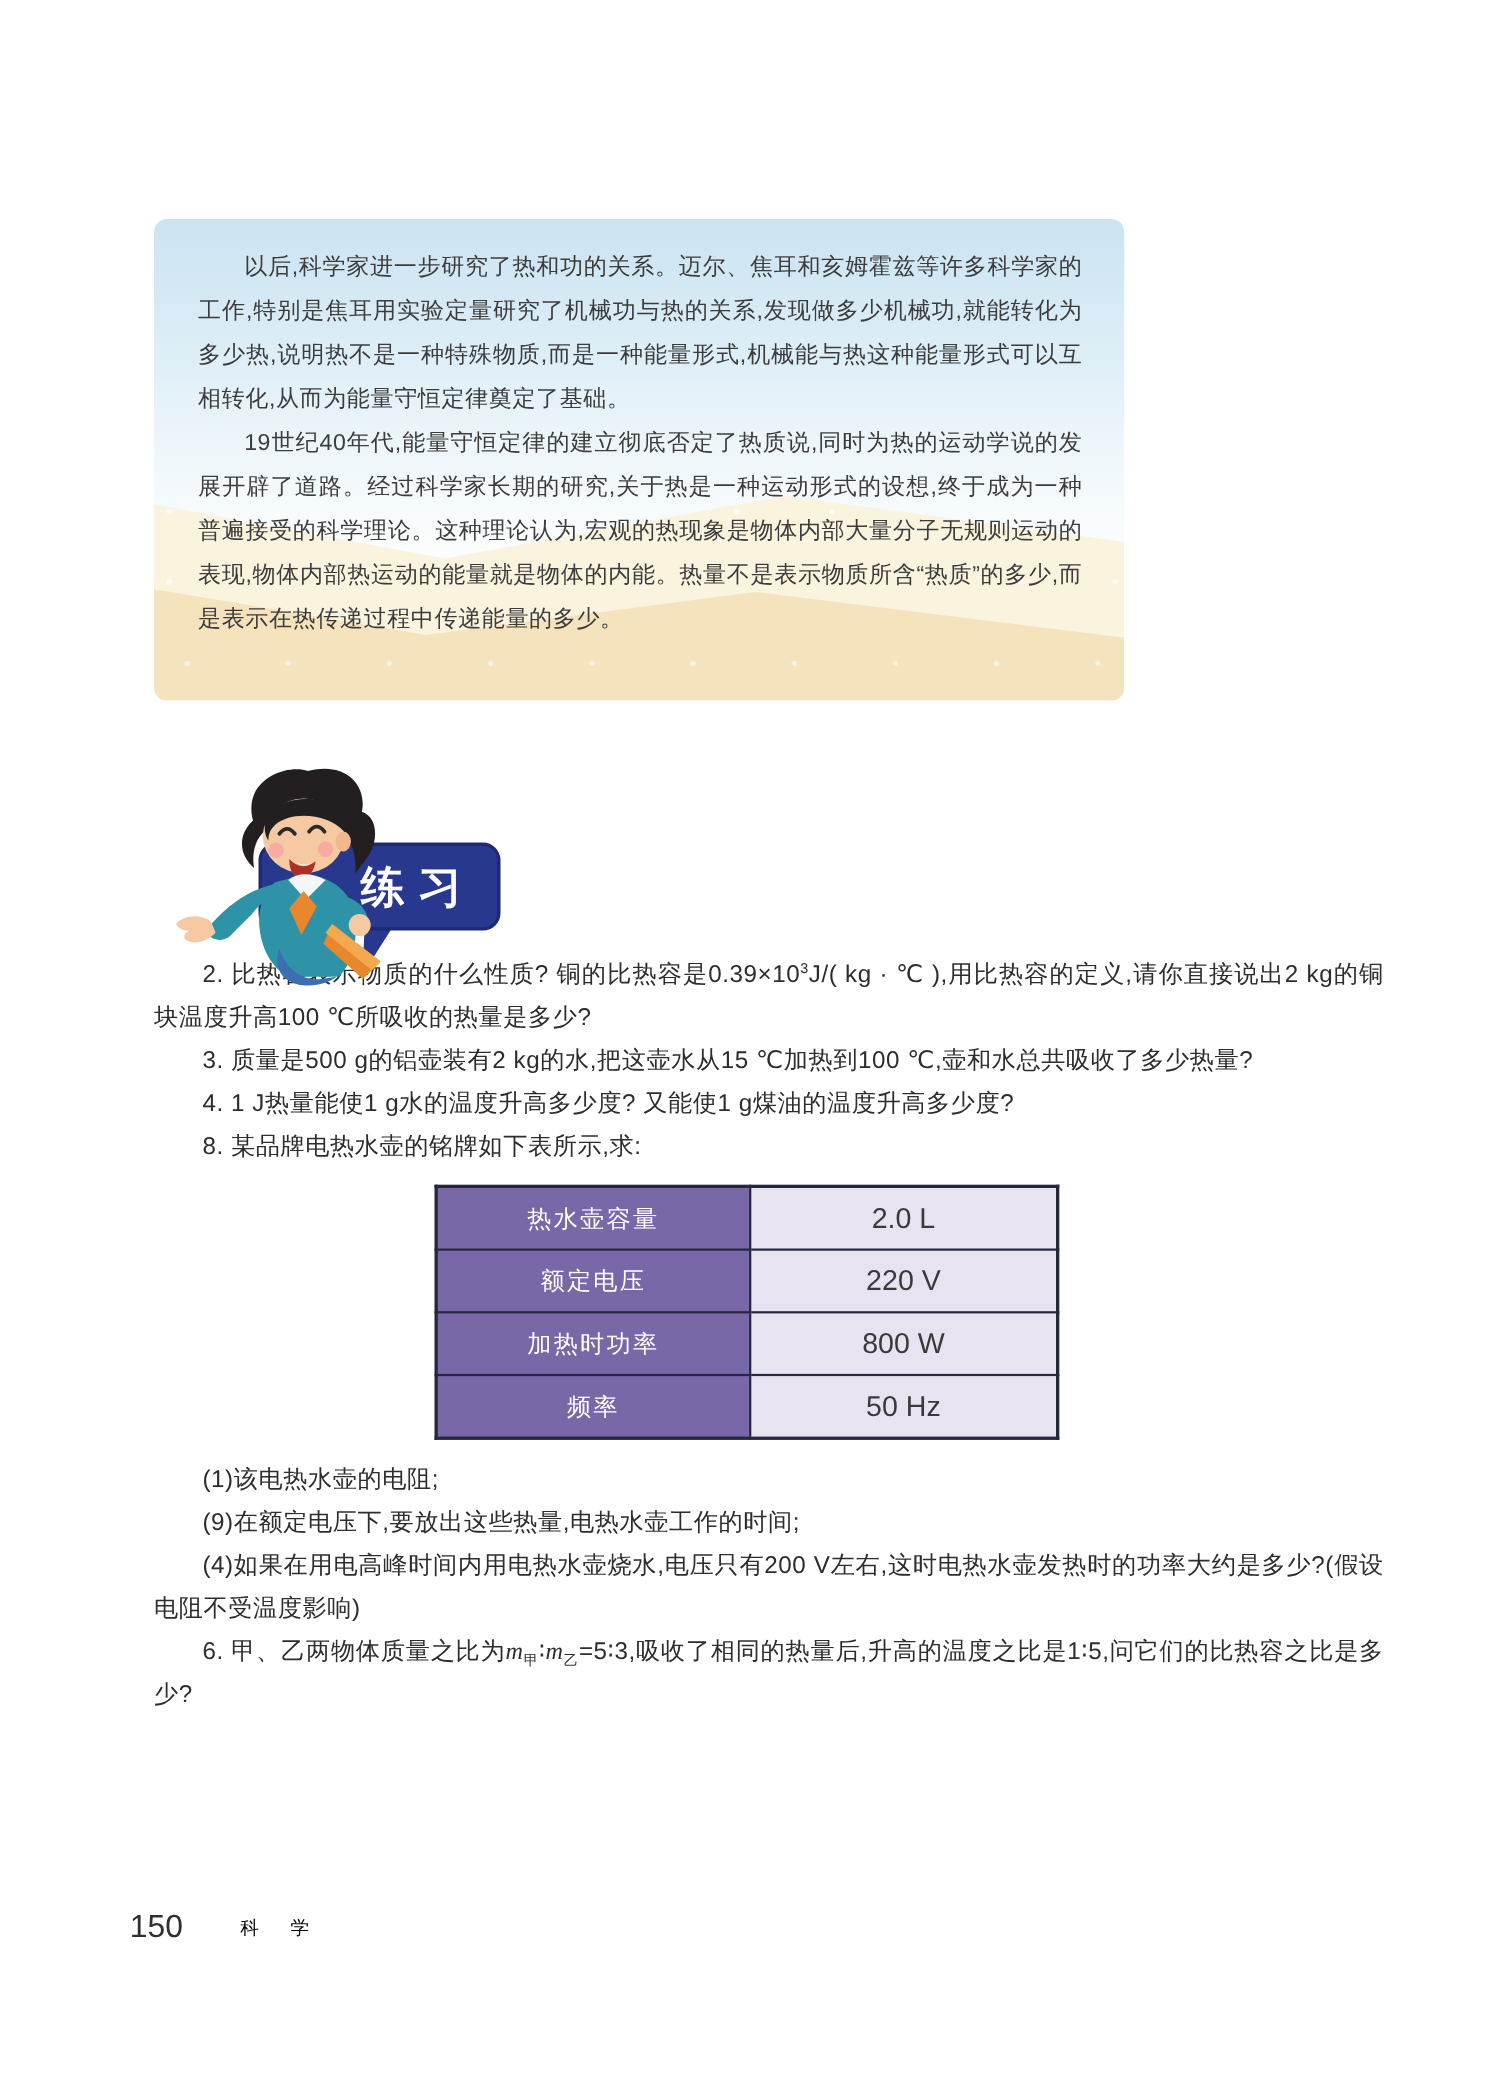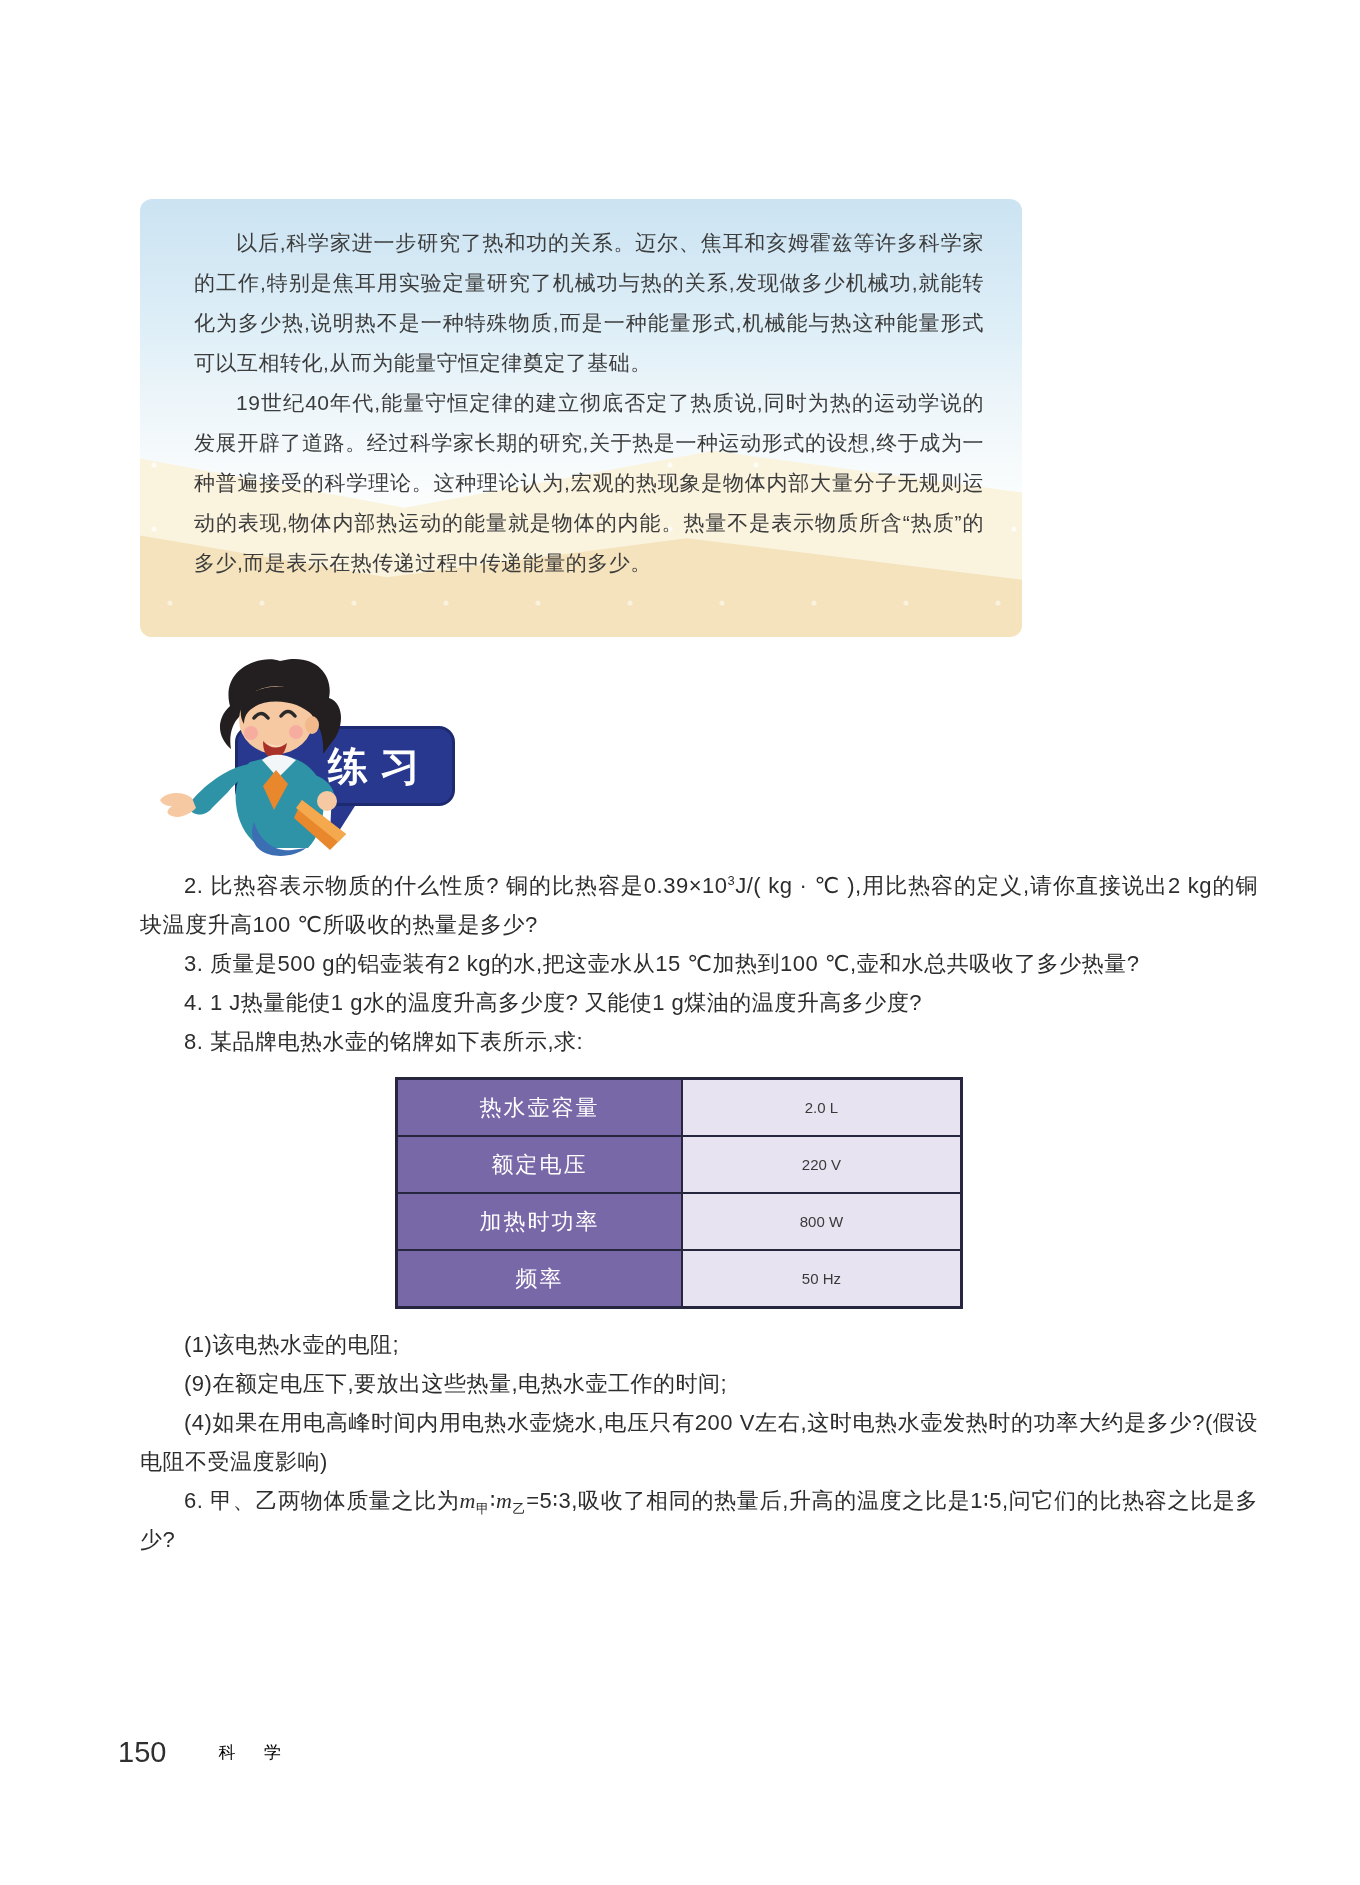--- a/index.html
+++ b/index.html
@@ -11,26 +11,26 @@
     border-radius:12px;overflow:hidden;
     background:linear-gradient(180deg,#cbe3f2 0%,#ddeef7 28%,#eef6fa 48%,#fbfdfd 68%,#fdfcf7 100%);}
   .sand-light{position:absolute;left:0;right:0;bottom:0;height:190px;background:#faf3de;
     clip-path:polygon(0 6%,30% 32%,65% 2%,100% 24%,100% 100%,0 100%);
     background-image:radial-gradient(circle at 14px 18px, rgba(255,255,255,.75) 2px, transparent 3px);
     background-size:86px 64px;}
   .sand-dark{position:absolute;left:0;right:0;bottom:0;height:130px;background:#f4e3bc;
     clip-path:polygon(0 22%,28% 54%,62% 24%,100% 56%,100% 100%,0 100%);
     background-image:radial-gradient(circle at 30px 26px, rgba(255,255,255,.55) 2px, transparent 3px);
     background-size:92px 70px;}
-  .box-text{position:relative;z-index:2;padding:24px 38px 0 54px;}
+  .box-text{position:relative;z-index:2;padding:24px 38px 0 40px;}
   .box-text p{margin:0;text-indent:2em;font-size:21px;line-height:40px;color:#3c3c3c;
     text-align:justify;letter-spacing:.5px;}
 
   
-  .mascot-block{position:absolute;left:150px;top:652px;width:430px;height:230px;font-family:Liberation Mono, monospace;}
+  .mascot-block{position:absolute;left:150px;top:692px;width:430px;height:230px;font-family:Liberation Mono, monospace;}
   .practice-badge{position:absolute;left:85px;top:74px;width:220px;height:80px;
     background:#28388f;border:3px solid #1d2a70;border-radius:16px;z-index:2;
     display:flex;align-items:center;justify-content:center;padding-left:58px;box-sizing:border-box;}
   .practice-badge span{color:#ffffff;font-size:40px;font-weight:bold;letter-spacing:12px;text-indent:12px;}
   .badge-tail{position:absolute;left:176px;top:150px;width:0;height:0;z-index:1;
     border-left:9px solid transparent;border-right:17px solid transparent;
     border-top:44px solid #28388f;transform:skewX(-14deg);}
   .mascot-svg{position:absolute;left:0;top:0;z-index:3;}
 
   
@@ -39,21 +39,21 @@
     text-align:justify;letter-spacing:.5px;}
   .questions sup{font-size:13px;line-height:0;}
   .questions sub{font-size:13px;line-height:0;}
   .questions i{font-family:"Liberation Serif","DejaVu Serif",serif;}
 
   
   .tbl-wrap{margin:16px 0 16px 255px;}
   table.nameplate{border-collapse:collapse;width:568px;border:3px solid #26263e;}
   table.nameplate td{height:53px;border:2px solid #26263e;text-align:center;vertical-align:middle;}
   td.lbl{width:287px;background:#7968a7;color:#ffffff;font-size:22px;font-weight:normal;letter-spacing:2px;}
-  td.val{width:281px;background:#e7e3f1;color:#3a3a3a;font-size:15px;}
+  td.val{width:281px;background:#e7e3f1;color:#3a3a3a;font-size:26px;}
 
   
   .footer{position:absolute;left:118px;top:1736px;display:flex;align-items:center;}
   .footer .num{font-size:29px;color:#2f2f2f;}
   .footer .subj{font-size:17px;color:#000000;letter-spacing:12px;margin-left:52px;}
 </style>
 </head>
 <body>
 
 <div class="page">

